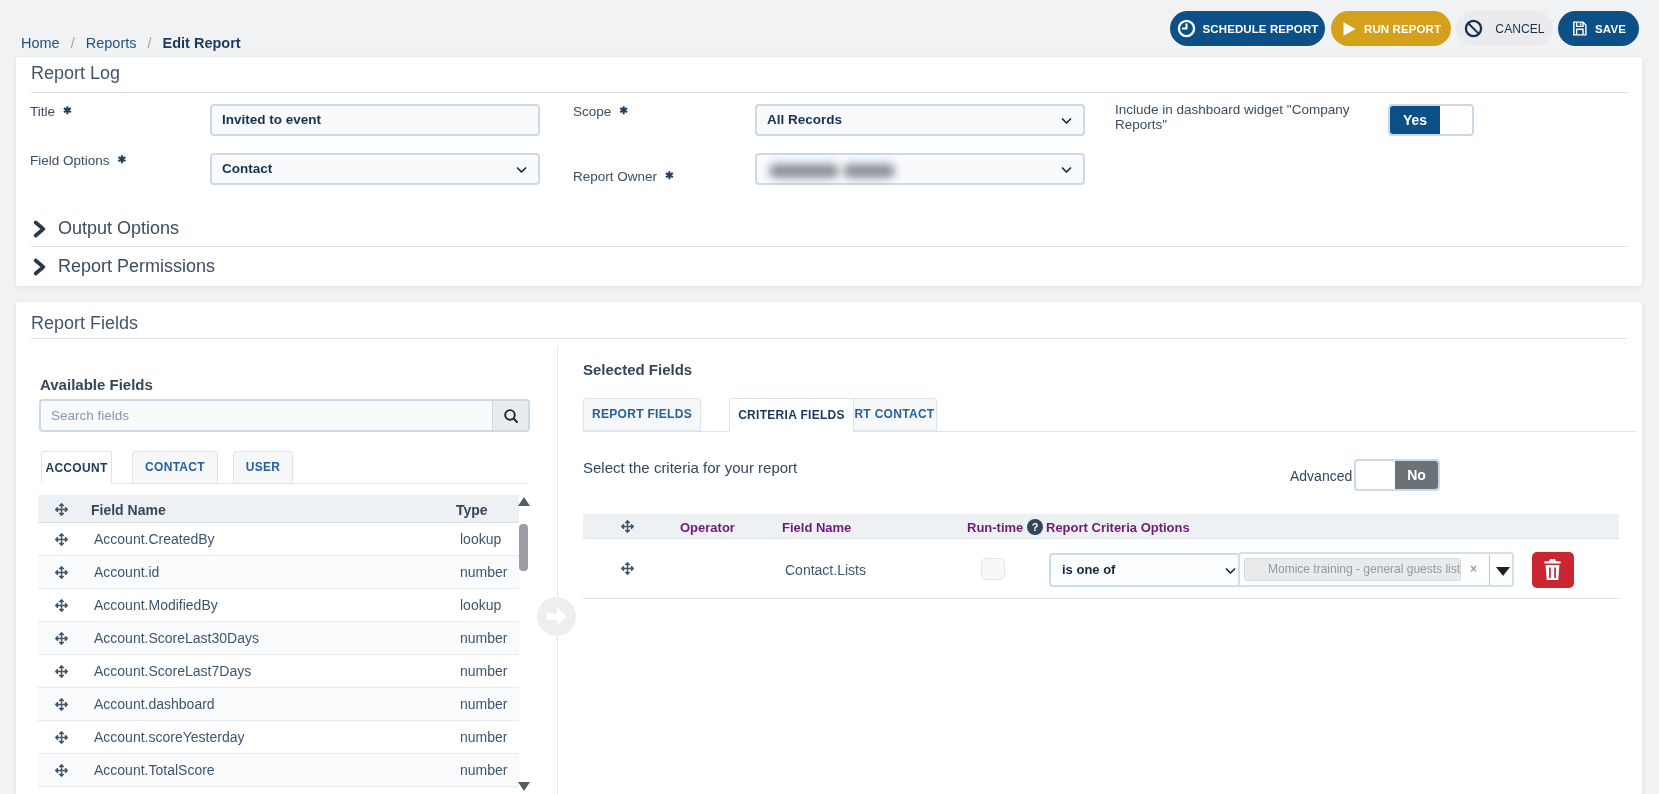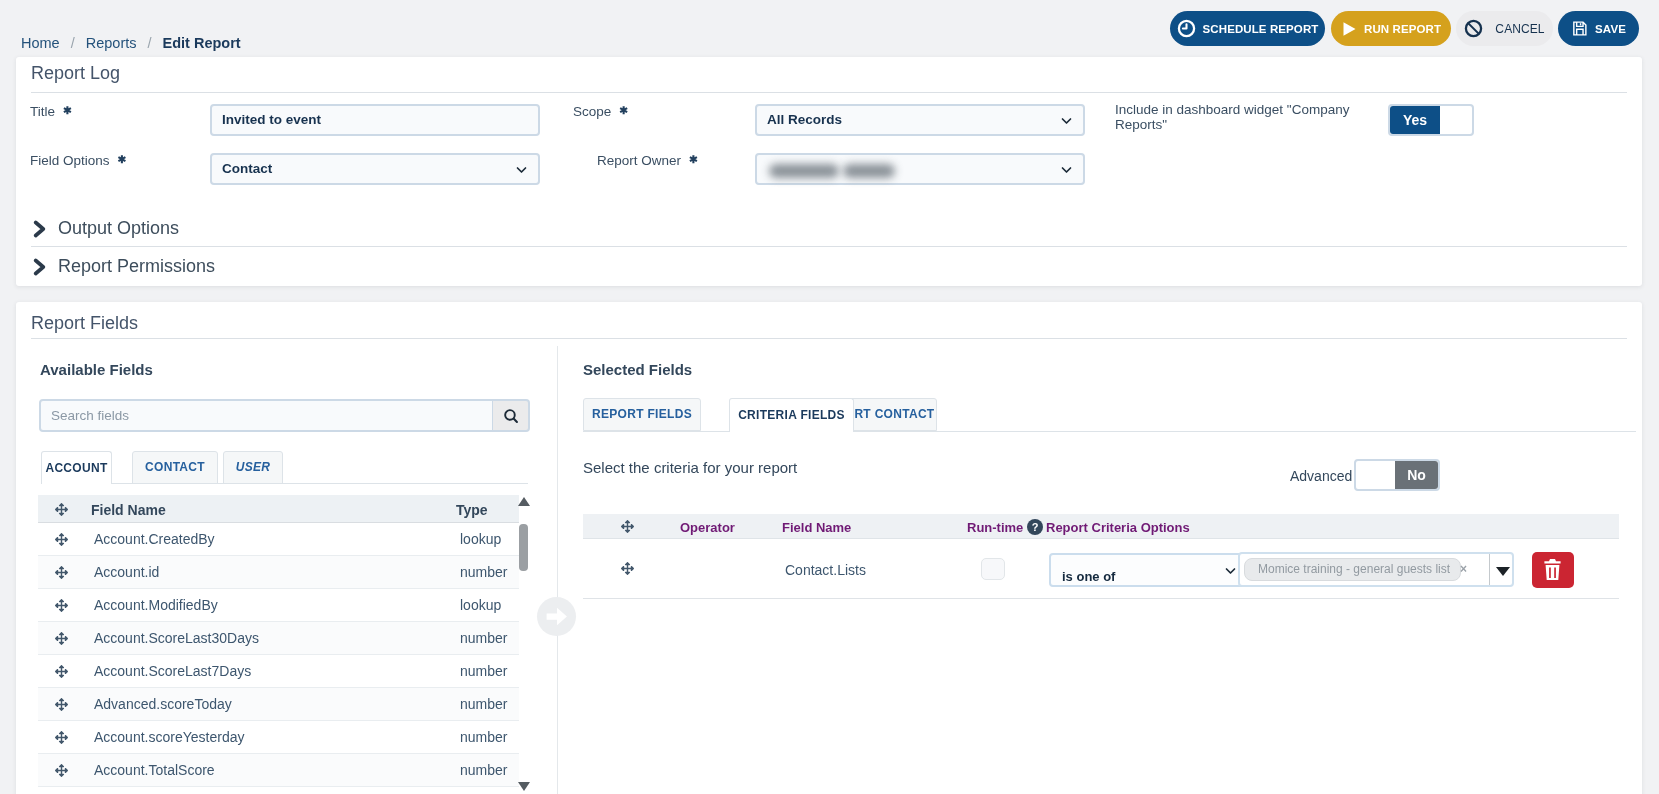--- a/index.html
+++ b/index.html
@@ -119,21 +119,21 @@
 <div class="lbl" style="left:1115px; top:102px; font-size:13.5px; line-height:15px; white-space:normal; width:240px;">Include in dashboard widget "Company Reports"</div>
 <div class="tgl" style="left:1388px; top:104px;">
     <div class="half" style="left:0; background:#0d4f87; border-radius:3px 0 0 3px;">Yes</div>
   </div>
 
 <div class="lbl" style="left:30px; top:153px;">Field Options<span class="ast">✱</span></div>
 <div class="select" style="left:210px; top:153px;">Contact<svg class="chev">
       <use href="#chevdn"></use>
     </svg></div>
 
-<div class="lbl" style="left:573px; top:153px;margin-left:24px;">Report Owner<span class="ast">✱</span></div>
+<div class="lbl" style="left:573px; top:169px;">Report Owner<span class="ast">✱</span></div>
 <div class="select" style="left:755px; top:153px; color:transparent;">
     <span style="position:absolute; left:12px; top:9px; width:70px; height:14px; background:#7e868d; border-radius:7px; filter:blur(4px); opacity:0.9;"></span>
     <span style="position:absolute; left:86px; top:9px; width:52px; height:14px; background:#7e868d; border-radius:7px; filter:blur(4px); opacity:0.9;"></span>
     <svg class="chev">
       <use href="#chevdn"></use>
     </svg>
   </div>
 
 <div class="collapse" style="top:218px;">
   <svg width="13" height="18" viewBox="0 0 12 16">
@@ -147,33 +147,33 @@
       <path fill="none" stroke="#2b3a4a" stroke-width="3.4" stroke-linecap="round" stroke-linejoin="round" d="M2.5 2l7 6-7 6"></path>
     </svg>
   Report Permissions
 </div>
 
 <div class="panel" id="p2" style="left:16px; top:302px; width:1626px; height:600px;"></div>
 <div class="h19" style="left:31px; top:313px;">Report Fields</div>
 <div class="hr" style="left:31px; top:338px; width:1596px;"></div>
 <div class="vline" style="left:557px; top:346px; height:448px;"></div>
 
-<div class="h17" style="left:40px; top:361px;text-align:right;">Available Fields</div>
+<div class="h17" style="left:40px; top:376px;text-align:right;">Available Fields</div>
 <div class="abs" style="left:39px; top:399px; width:454px; height:33px; background:#f8fafc; border:2px solid #ccd9e6; border-right:1px solid #ccd9e6; border-radius:4px 0 0 4px; font-size:13.5px; color:#8b98a5; line-height:29px; padding-left:10px;">Search fields</div>
 <div class="abs" style="left:493px; top:399px; width:37px; height:33px; background:#ebebec; border:2px solid #ccd9e6; border-left:none; border-radius:0 4px 4px 0;">
   <svg width="16" height="16" viewBox="0 0 20 20" style="position:absolute; left:10px; top:7px;">
       <circle cx="8.7" cy="8.7" r="6" fill="none" stroke="#1d2b38" stroke-width="2.4"></circle>
       <path d="M13.2 13.2l4.2 4.2" stroke="#1d2b38" stroke-width="2.6" stroke-linecap="round"></path>
     </svg>
 </div>
 
 <div class="tabline" style="left:41px; top:483px; width:487px;"></div>
 <div class="tab active" style="left:41px; top:451px; width:71px; line-height:33px;">ACCOUNT</div>
 <div class="tab" style="left:132px; top:451px; width:86px; line-height:31px;">CONTACT</div>
-<div class="tab" style="left:223px; top:451px; width:60px; line-height:31px;font-style:italic;">USER</div>
+<div class="tab" style="left:233px; top:451px; width:60px; line-height:31px;">USER</div>
 
 <div class="abs" style="left:38px; top:495px; width:481px; height:28px; background:#edf1f4; border-bottom:1px solid #d9dde1;"></div>
 <svg class="mv" style="left:55px; top:503px;">
     <use href="#mvi"></use>
   </svg>
 <div class="abs" style="left:91px; top:502px; font-size:14px; font-weight:bold; color:#33475b;">Field Name</div>
 <div class="abs" style="left:456px; top:502px; font-size:14px; font-weight:bold; color:#33475b;">Type</div>
 
 <div id="rows">
 <div class="trow" style="top:523px;">
@@ -208,21 +208,21 @@
       <svg class="mv" style="left:17px; top:10px;">
         <use href="#mvi"></use>
       </svg>
       <div class="nm">Account.ScoreLast7Days</div>
       <div class="tp">number</div>
     </div>
 <div class="trow alt" style="top:688px;">
       <svg class="mv" style="left:17px; top:10px;">
         <use href="#mvi"></use>
       </svg>
-      <div class="nm">Advanced.scoreToday</div>
+      <div class="nm">Account.dashboard</div>
       <div class="tp">number</div>
     </div>
 <div class="trow" style="top:721px;">
       <svg class="mv" style="left:17px; top:10px;">
         <use href="#mvi"></use>
       </svg>
       <div class="nm">Account.scoreYesterday</div>
       <div class="tp">number</div>
     </div>
 <div class="trow alt" style="top:754px;">
@@ -267,26 +267,26 @@
     <circle cx="8" cy="8" r="8" fill="#33475b"></circle>
     <text x="8" y="12" font-size="11" font-weight="bold" fill="#fff" text-anchor="middle" font-family="Liberation Sans">?</text>
   </svg>
 <div class="chd" style="left:1046px;">Report Criteria Options</div>
 
 <svg class="mv" style="left:621px; top:562px;">
     <use href="#mvi"></use>
   </svg>
 <div class="abs" style="left:785px; top:562px; font-size:14px; color:#3d566e;">Contact.Lists</div>
 <div class="abs" style="left:981px; top:558px; width:24px; height:22px; background:#f7f8fa; border:1px solid #e2e6e9; border-radius:5px;"></div>
-<div class="select" style="left:1049px; top:553px; width:200px; height:34px; line-height:30px; background:#fcfdfe; font-size:13px; border:2px solid #cbdded; padding:7px 11px; color:#14293e;">is one of<svg class="chev" style="top:10px; right:9px;">
+<div class="select" style="left:1049px; top:553px; width:200px; height:34px; line-height:30px; background:#fcfdfe; font-size:13px; border:2px solid #cbdded; padding:0 11px; color:#14293e;">is one of<svg class="chev" style="top:10px; right:9px;">
       <use href="#chevdn"></use>
     </svg></div>
 
 <div class="abs" style="left:1238px; top:552px; width:276px; height:35px; background:#fff; border:2px solid #cfe0ee; border-radius:4px;">
-  <div class="abs" style="left:4px; top:4px; width:217px; height:23px; background:#e8eaec; border:1px solid #d8dbde; border-radius:8px; font-size:12px; color:#929aa1; line-height:21px; padding-left:13px; white-space:nowrap;">Momice training - general guests list<span style="margin-left:10px; color:#9aa1a8; font-weight:bold;">×</span></div>
+  <div class="abs" style="left:4px; top:4px; width:217px; height:23px; background:#e8eaec; border:1px solid #d8dbde; border-radius:3px; font-size:12px; color:#929aa1; line-height:21px; padding-left:23px; white-space:nowrap;">Momice training - general guests list<span style="margin-left:10px; color:#9aa1a8; font-weight:bold;">×</span></div>
   <div class="abs" style="left:249px; top:0; width:1px; height:31px; background:#c4c9cd;"></div>
   <div class="abs" style="left:256px; top:13px; width:0; height:0; border-left:7px solid transparent; border-right:7px solid transparent; border-top:9px solid #1c2227;"></div>
 </div>
 <div class="abs" style="left:1532px; top:552px; width:42px; height:36px; background:#cb2532; border-radius:5px;">
   <svg width="19" height="21" viewBox="0 0 19 21" style="position:absolute; left:11px; top:7px;">
     <path fill="#fff" d="M7 0h5l1 2.2h4.6v2.4H1.4V2.2H6zM2.6 6h13.8l-1.1 15H3.7z"></path>
     <rect x="6.1" y="8.5" width="1.7" height="10.5" fill="#cb2532"></rect>
     <rect x="11.2" y="8.5" width="1.7" height="10.5" fill="#cb2532"></rect>
   </svg>
 </div>

